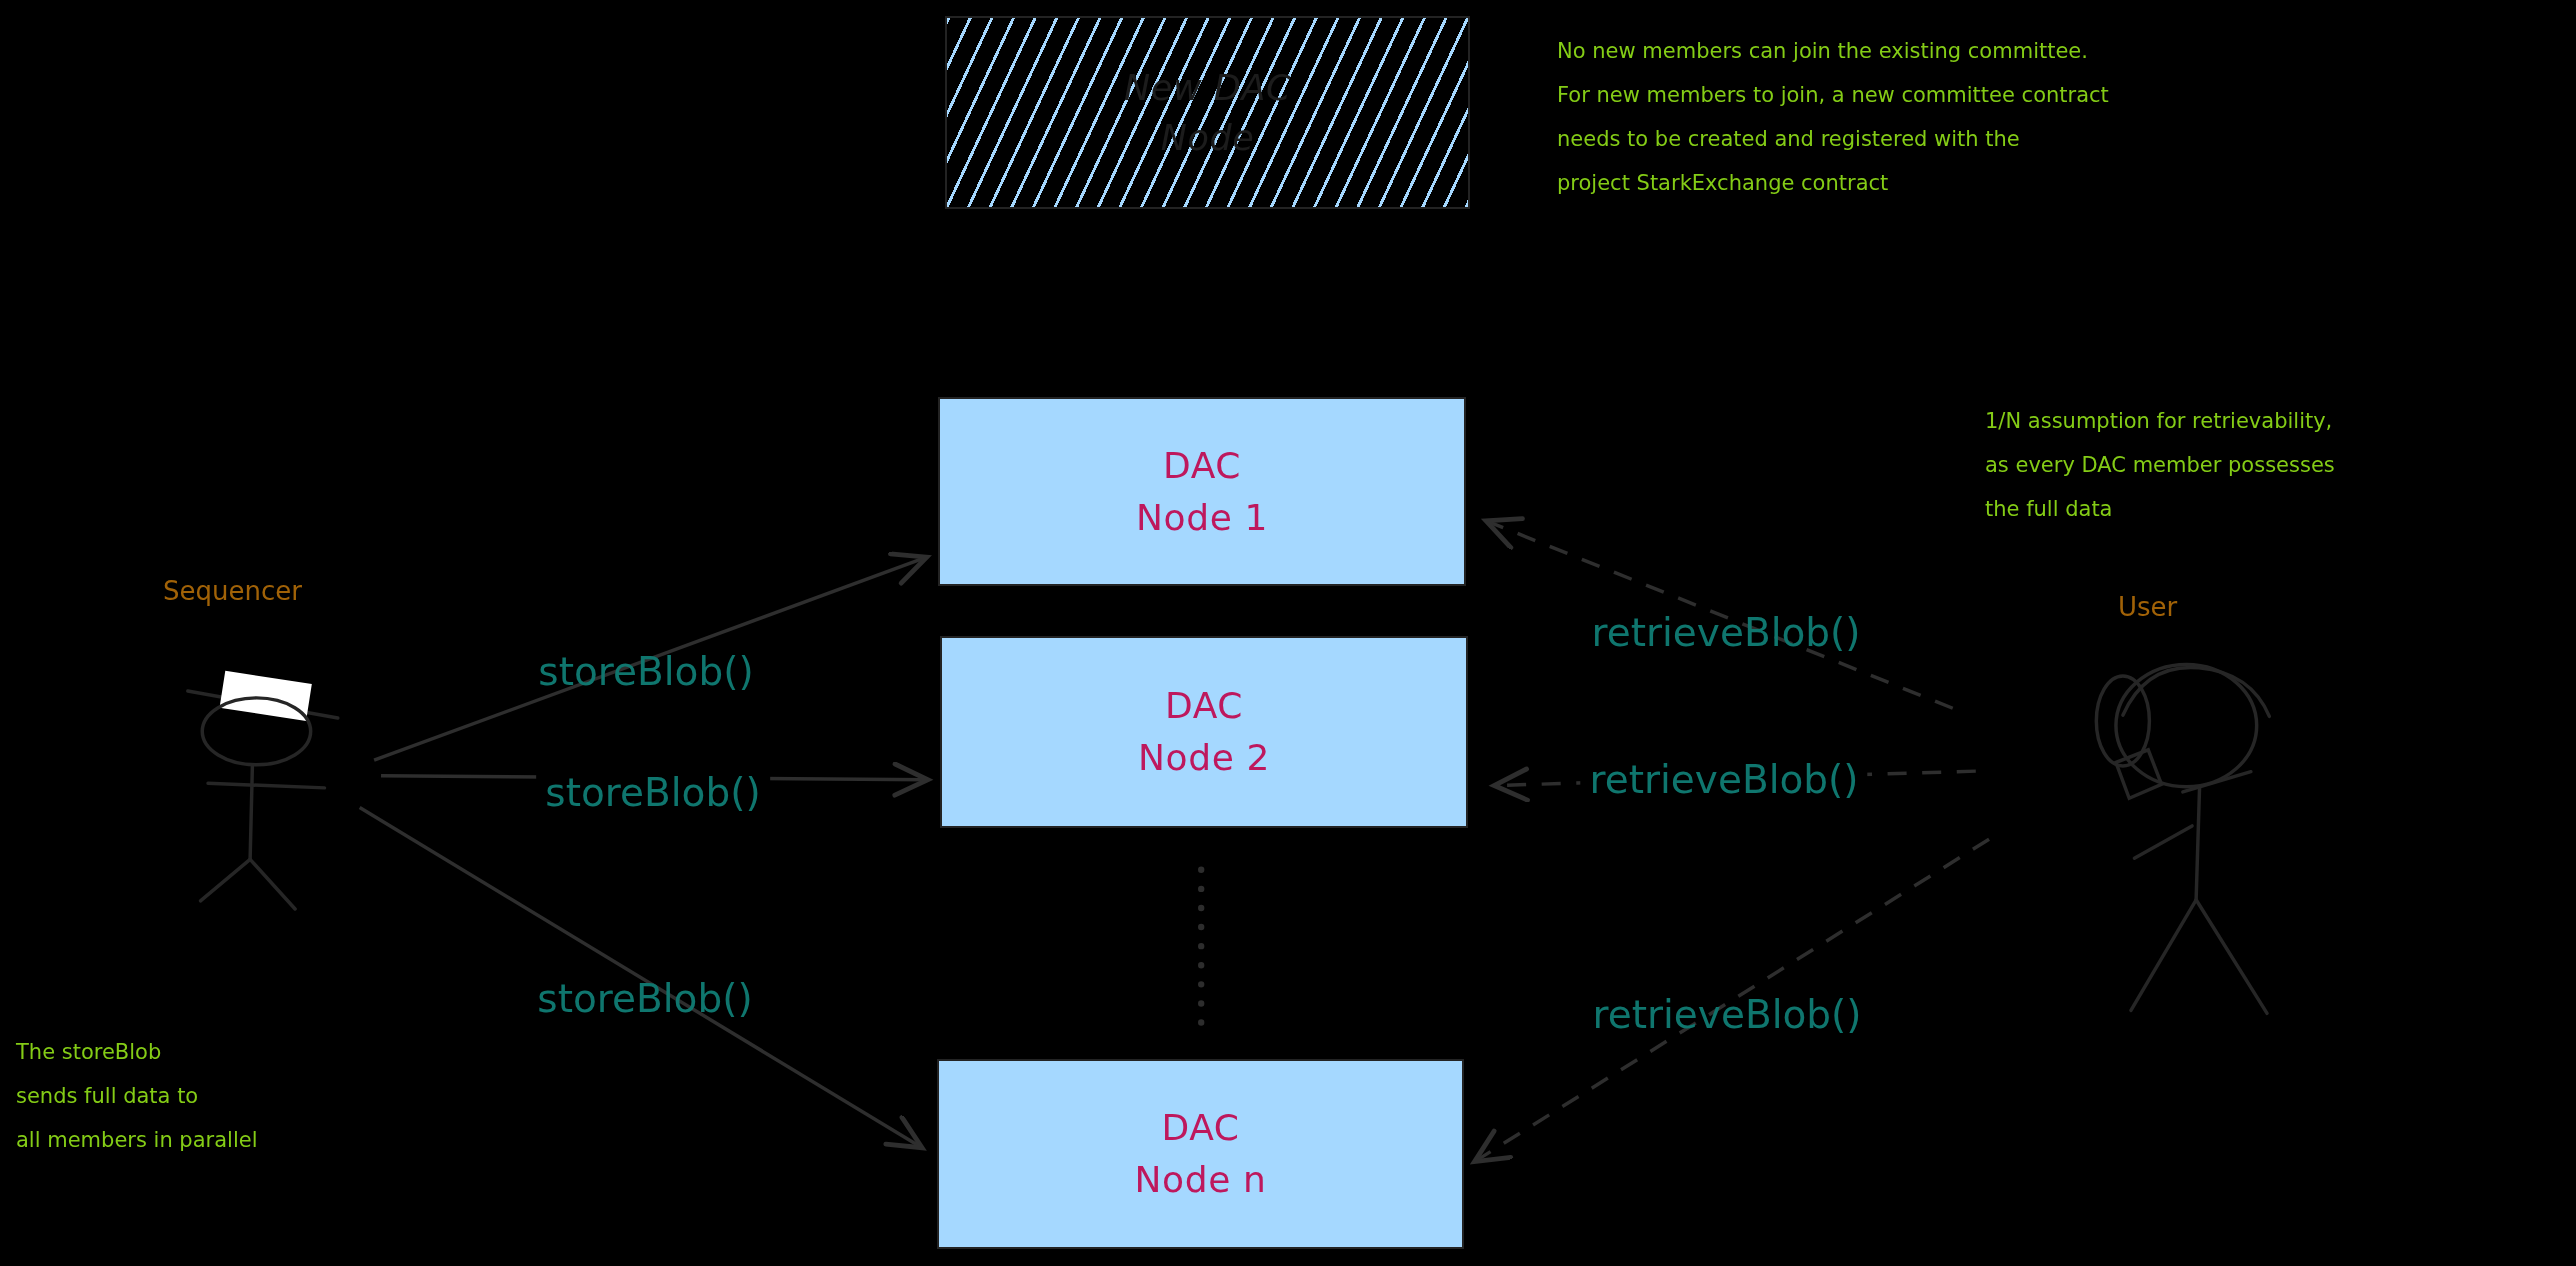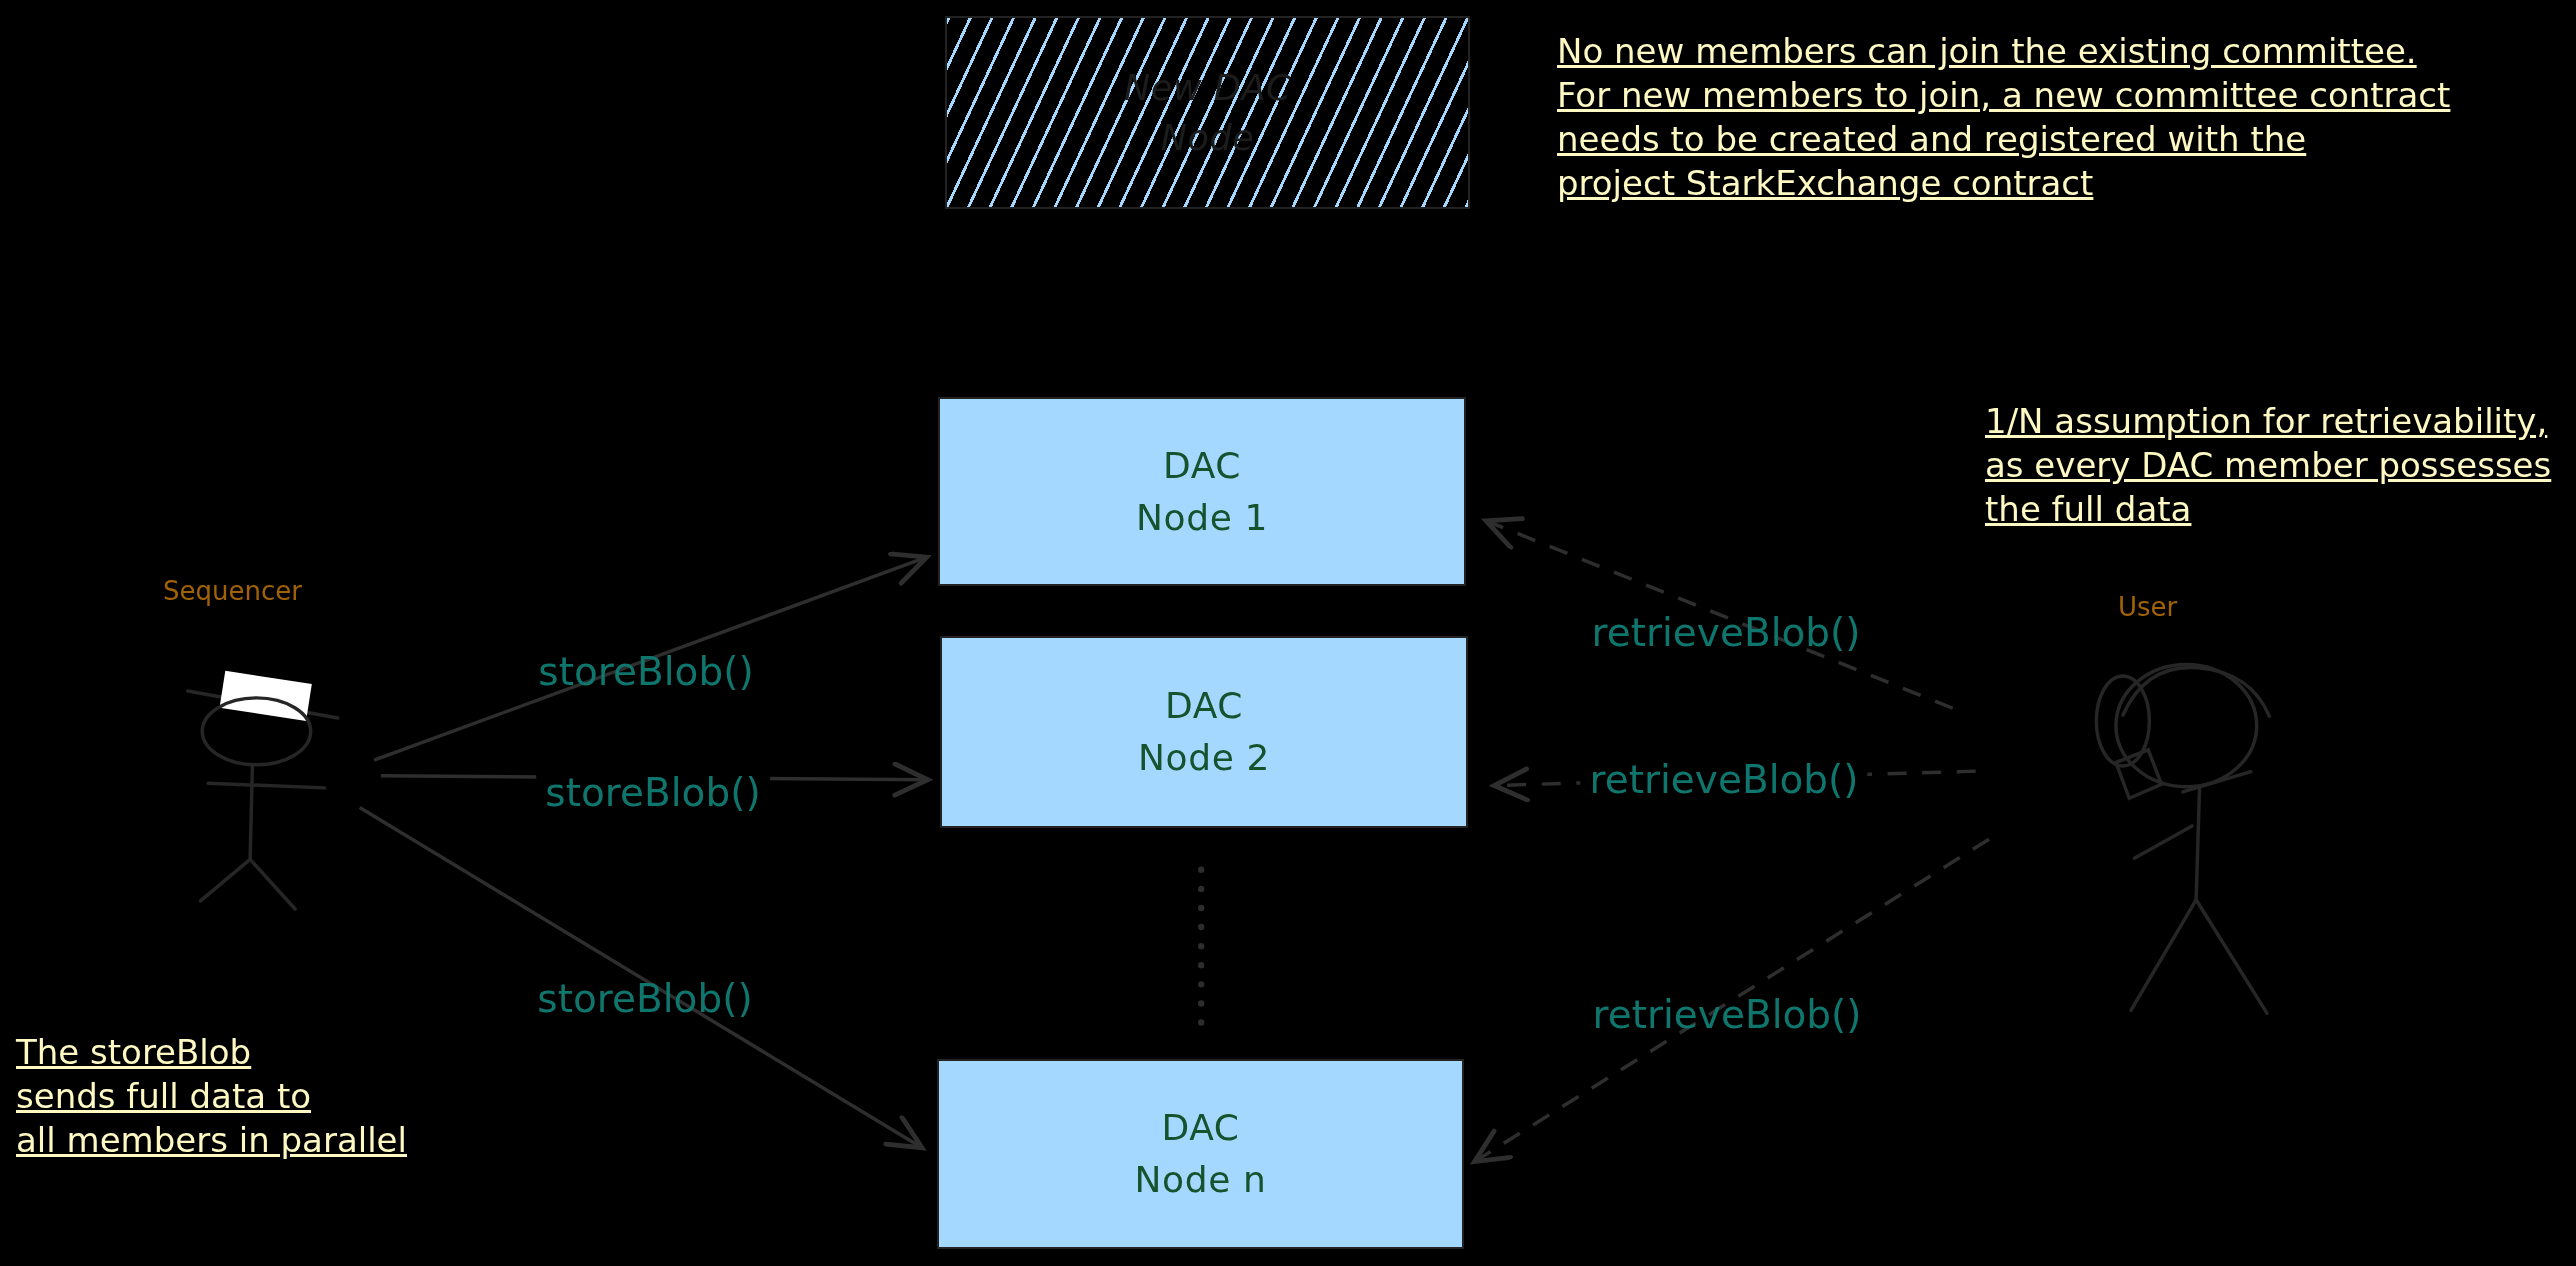--- a/index.html
+++ b/index.html
@@ -26,21 +26,21 @@
   .box {
     position: absolute;
     background: #a5d8ff;
     border: 2.9px solid #232323;
     box-sizing: border-box;
     display: flex;
     flex-direction: column;
     align-items: center;
     justify-content: center;
     text-align: center;
-    color: #14532d;
+    color: #be185d;
     font-size: 36px;
     line-height: 52px;
     letter-spacing: 0.6px;
   }
   .box-node1 { left: 938px; top: 397px;  width: 528px; height: 189px; }
   .box-node2 { left: 940px; top: 636px; width: 528px; height: 192px; }
   .box-noden { left: 937px; top: 1059px; width: 527px; height: 190px; }
   .box-hatch {
     left: 945px; top: 16px; width: 525px; height: 193px;
     position: absolute;
@@ -58,25 +58,24 @@
     text-align: center;
     color: #1c1c1c;
     font-size: 35px;
     line-height: 50px;
     letter-spacing: 0.6px;
     font-style: italic;
   }
   
   .note {
     position: absolute;
-    color: #fef9c3;
-    font-size: 34px;
+    color: #84cc16;
+    font-size: 21px;
     line-height: 44px;
     white-space: nowrap;
-    text-decoration: underline;
   }
   .edge-label {
     position: absolute;
     transform: translate(-50%, -50%);
     color: #0f766e;
     font-size: 39px;
     white-space: nowrap;
   }
   .edge-label.on-line {
     background: #000000;

